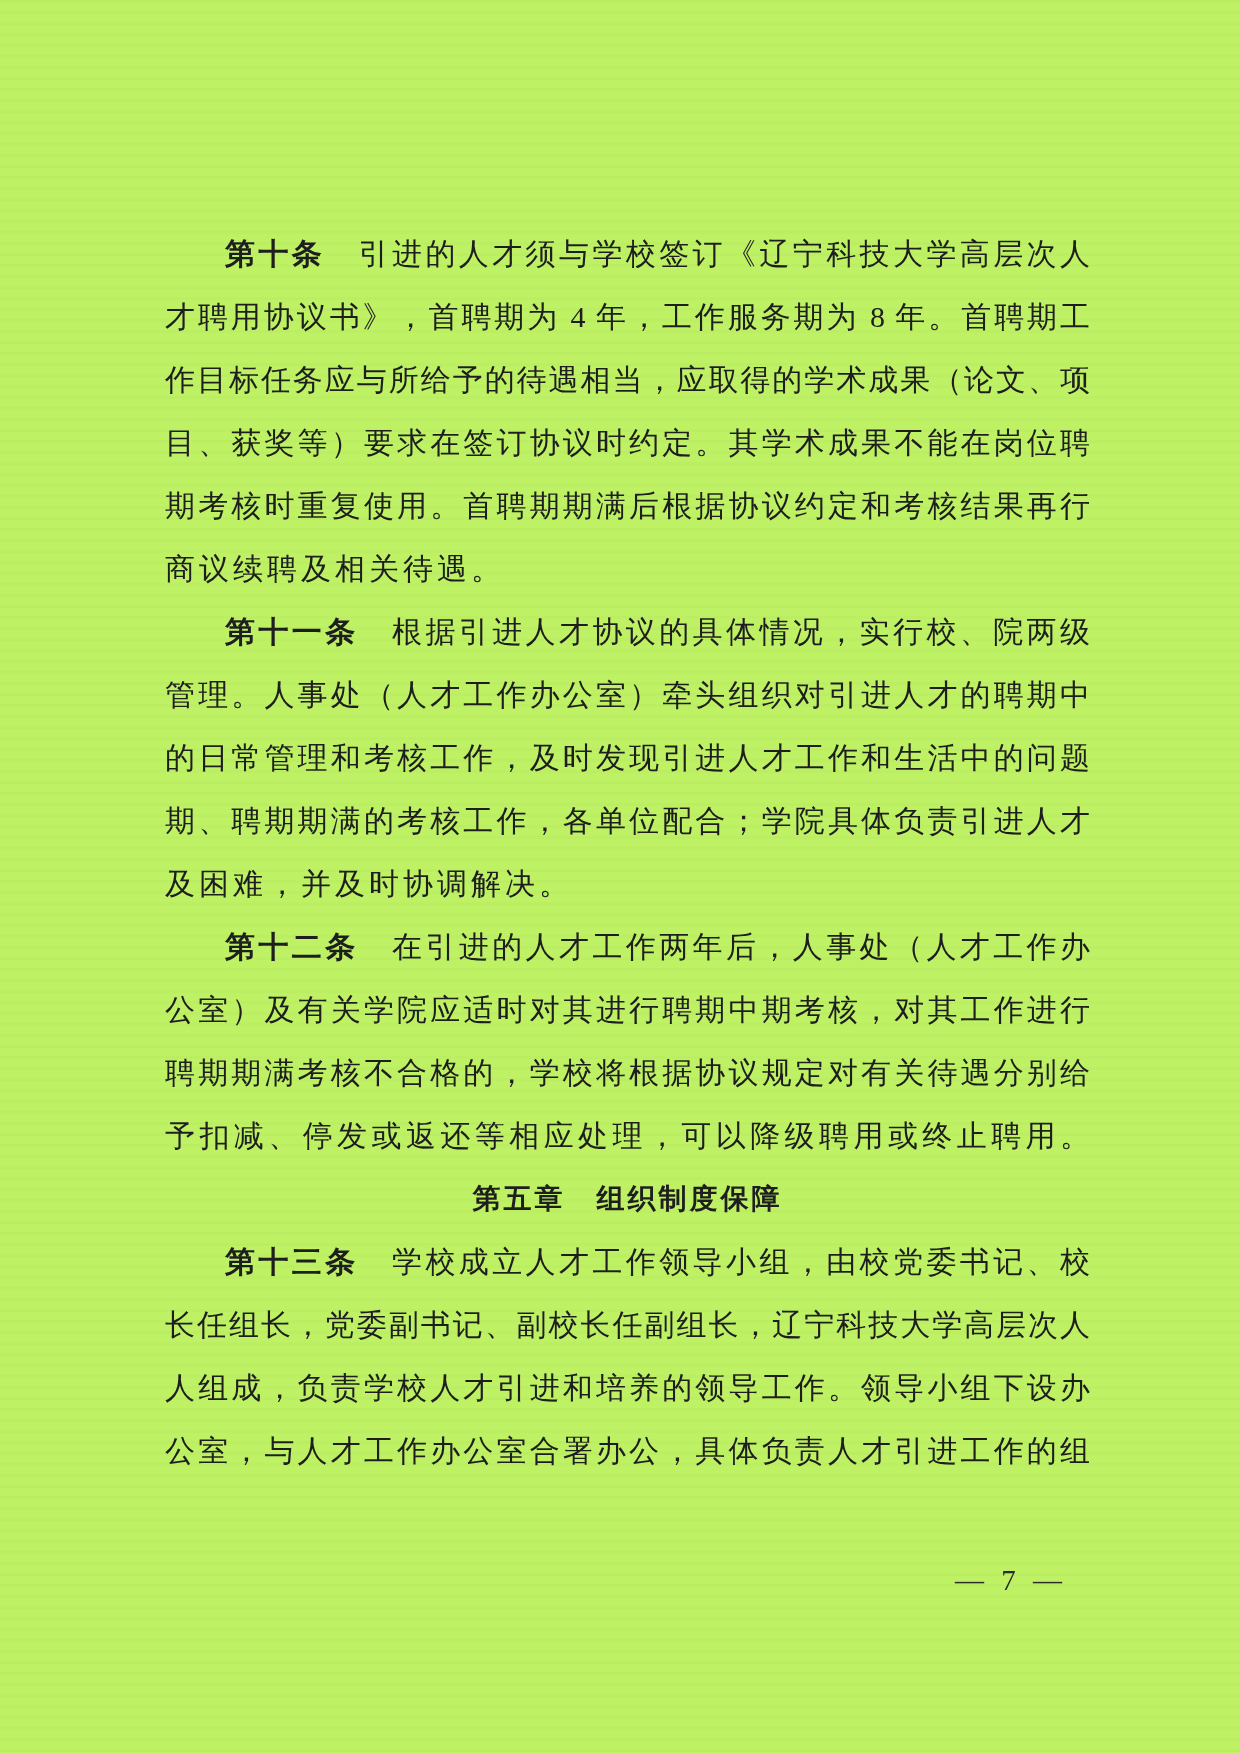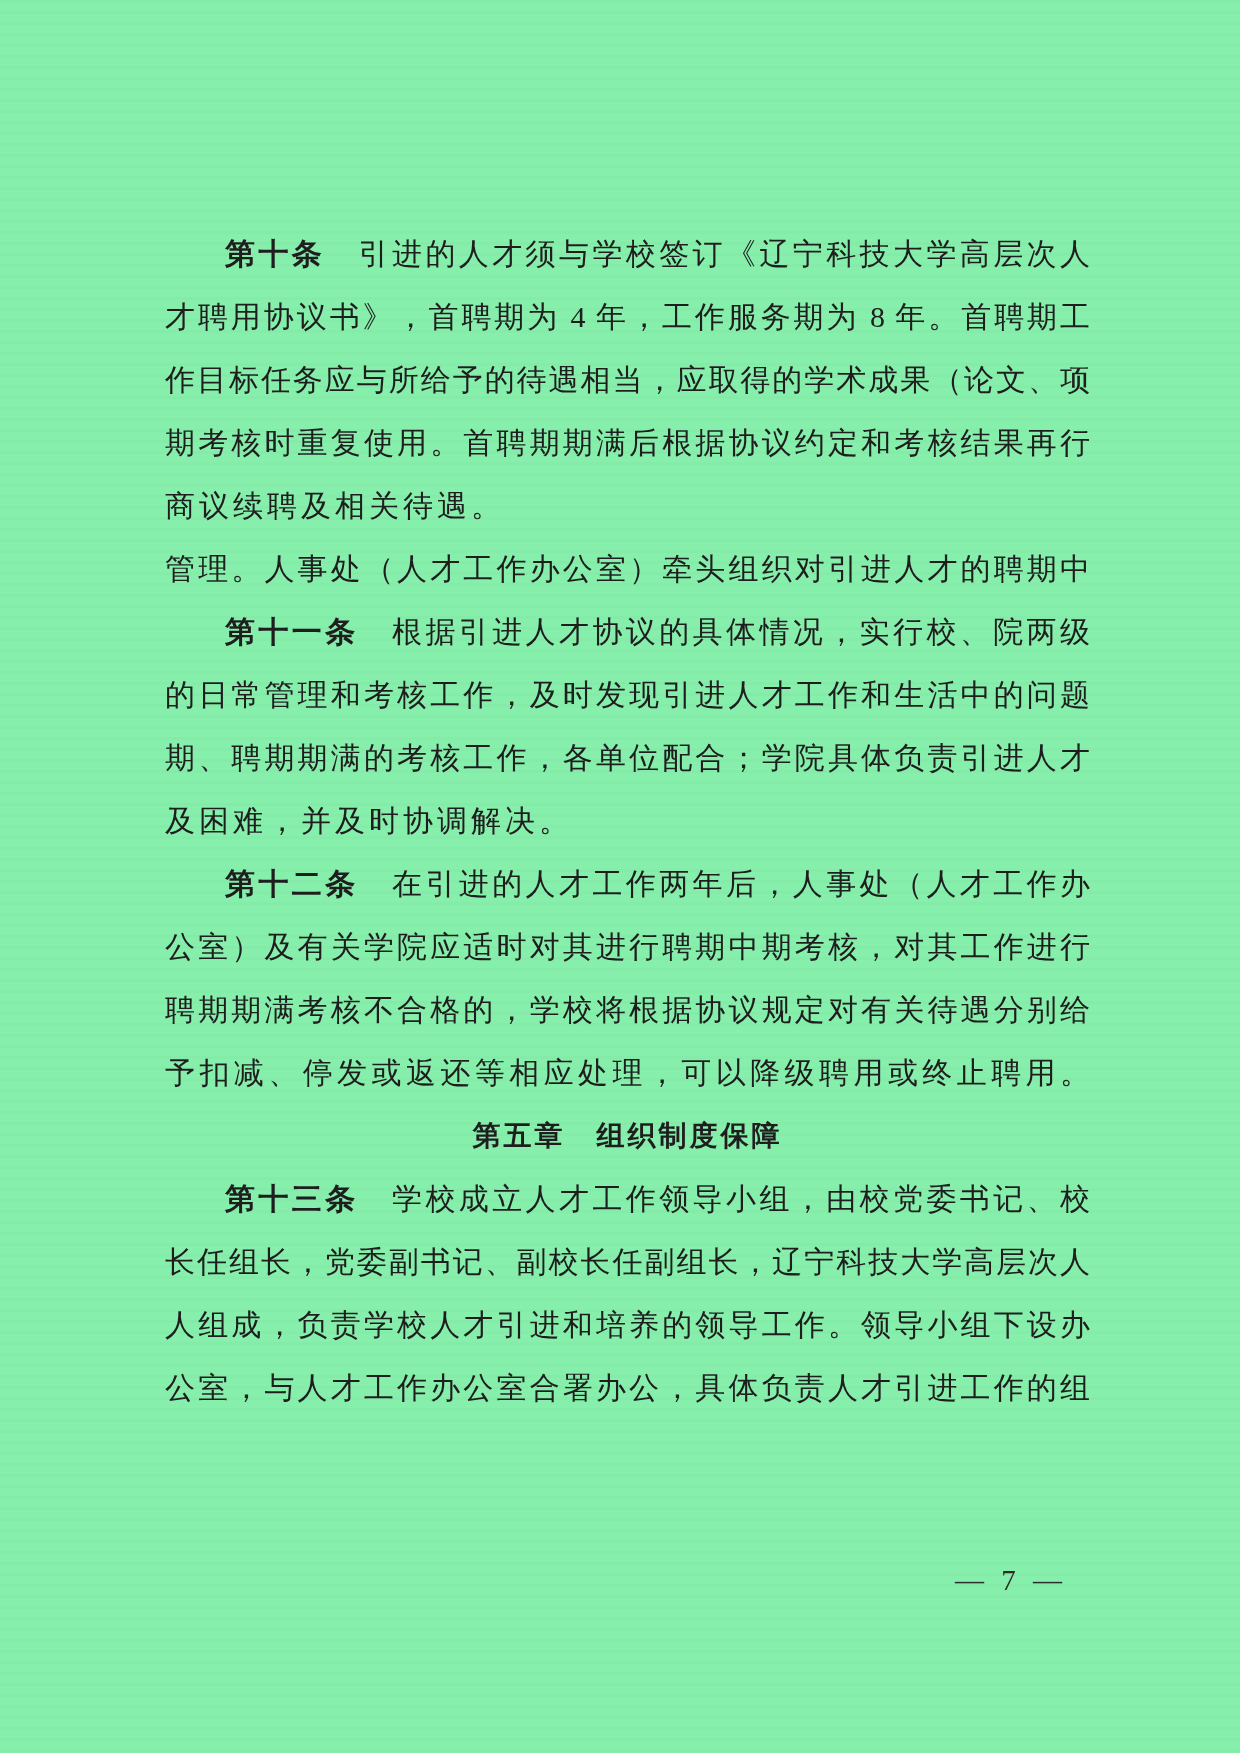--- a/index.html
+++ b/index.html
@@ -5,21 +5,21 @@
   html, body {
     margin: 0;
     padding: 0;
     background: #e8e8e8;
   }
   .page {
     position: relative;
     width: 1240px;
     height: 1753px;
     margin: 0 auto;
-    background: #86efac;
+    background: #bef264;
     font-family: "Liberation Serif", "DejaVu Serif", serif;
     color: #1e1e1e;
     overflow: hidden;
   }
   
   .page::before {
     content: "";
     position: absolute;
     inset: 0;
     background: repeating-linear-gradient(
@@ -75,24 +75,25 @@
   }
 </style>
 </head>
 <body>
 
 <div class="page">
   <div class="text-block">
       <div class="line para-start fill"><span class="article-no">第十条</span>　引进的人才须与学校签订《辽宁科技大学高层次人</div>
       <div class="line fill">才聘用协议书》，首聘期为 4 年，工作服务期为 8 年。首聘期工</div>
       <div class="line fill">作目标任务应与所给予的待遇相当，应取得的学术成果（论文、项</div>
+      <div class="line fill">目、获奖等）要求在签订协议时约定。其学术成果不能在岗位聘</div>
       <div class="line fill">期考核时重复使用。首聘期期满后根据协议约定和考核结果再行</div>
       <div class="line para-end">商议续聘及相关待遇。</div>
+      <div class="line para-start fill"><span class="article-no">第十一条</span>　根据引进人才协议的具体情况，实行校、院两级</div>
       <div class="line fill">管理。人事处（人才工作办公室）牵头组织对引进人才的聘期中</div>
-      <div class="line para-start fill"><span class="article-no">第十一条</span>　根据引进人才协议的具体情况，实行校、院两级</div>
       <div class="line fill">的日常管理和考核工作，及时发现引进人才工作和生活中的问题</div>
       <div class="line fill">期、聘期期满的考核工作，各单位配合；学院具体负责引进人才</div>
       <div class="line para-end">及困难，并及时协调解决。</div>
       <div class="line para-start fill"><span class="article-no">第十二条</span>　在引进的人才工作两年后，人事处（人才工作办</div>
       <div class="line fill">公室）及有关学院应适时对其进行聘期中期考核，对其工作进行</div>
       <div class="line fill">聘期期满考核不合格的，学校将根据协议规定对有关待遇分别给</div>
       <div class="line fill">予扣减、停发或返还等相应处理，可以降级聘用或终止聘用。</div>
       <div class="line heading">第五章　组织制度保障</div>
       <div class="line para-start fill"><span class="article-no">第十三条</span>　学校成立人才工作领导小组，由校党委书记、校</div>
       <div class="line fill">长任组长，党委副书记、副校长任副组长，辽宁科技大学高层次人</div>

